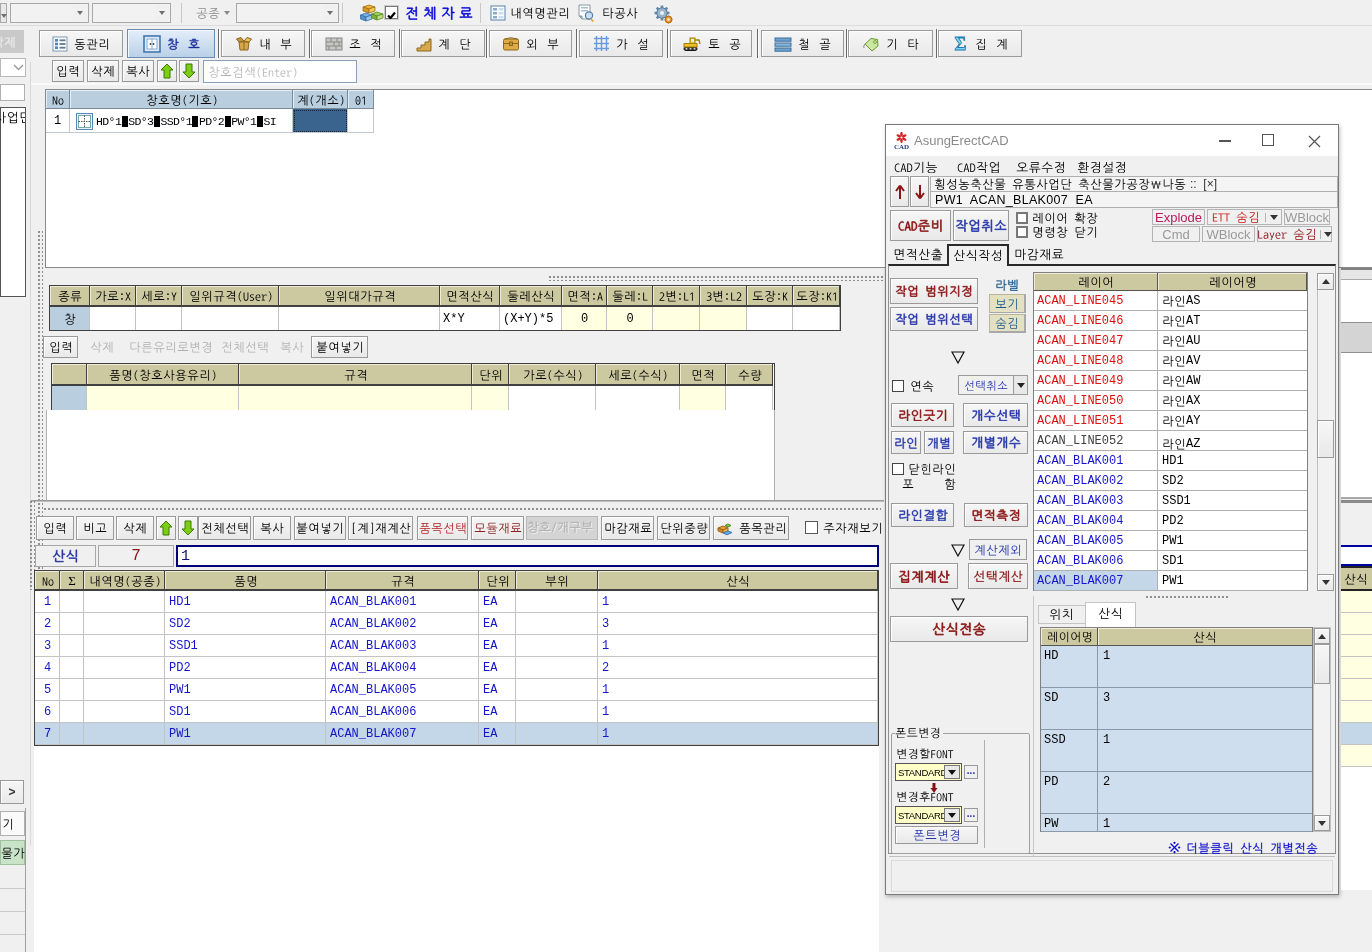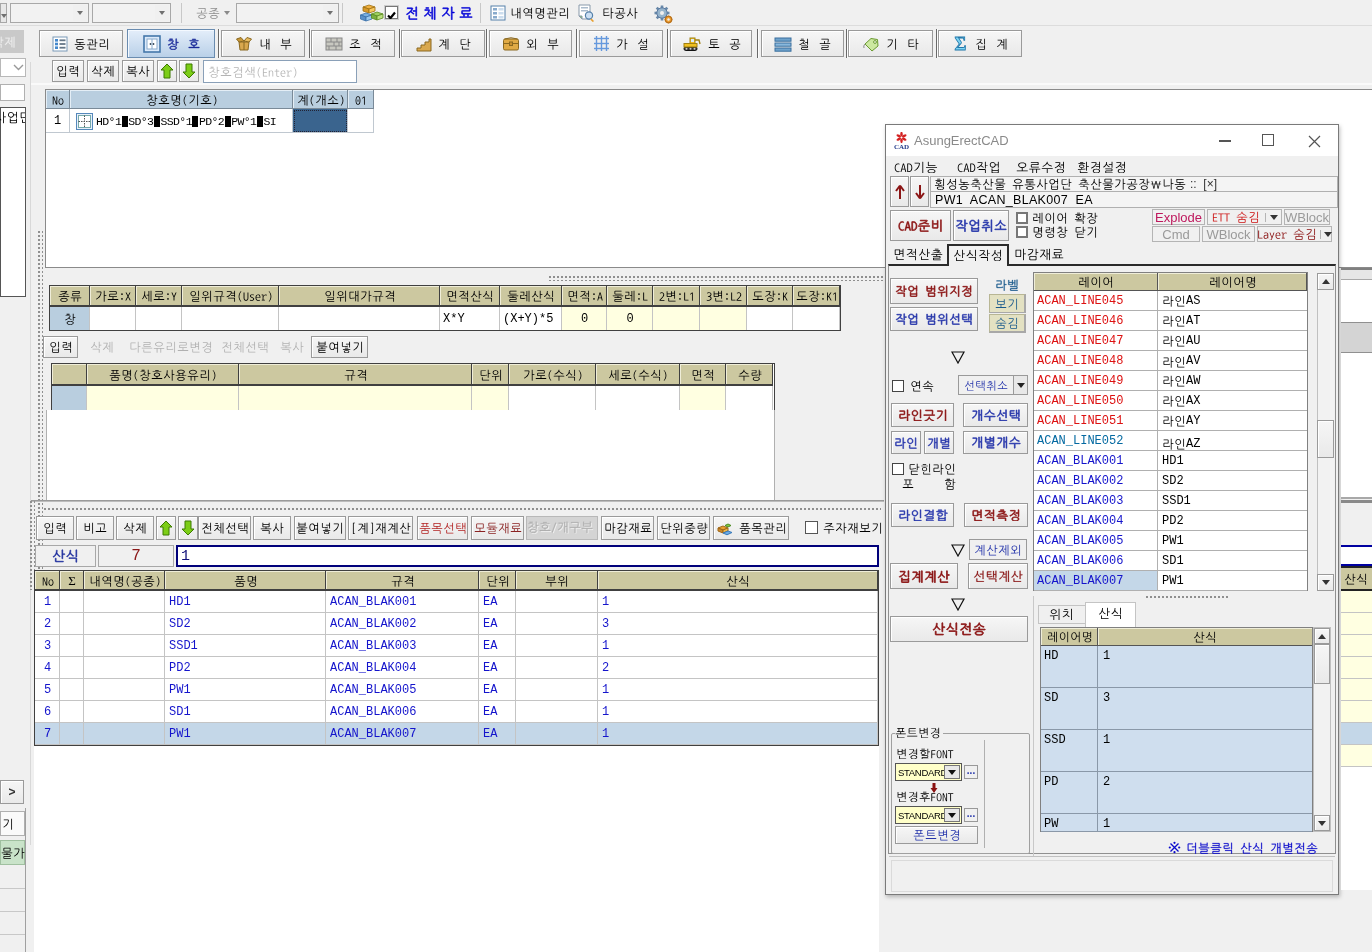--- a/index.html
+++ b/index.html
@@ -1596,21 +1596,21 @@
       </svg>
       <span style="font:12px 'Liberation Mono',monospace">AU</span>
     </span>
   </div>
 <div class="ab " style="left:1034px;top:351px;width:124px;height:20px;background:#fff;border-right:1px solid #b0b0b0;border-bottom:1px solid #b0b0b0"></div>
 <div class="ab " style="left:1034px;top:351px;width:124px;height:20px;display:flex;align-items:center;justify-content:flex-start;font:400 12px 'Liberation Mono',monospace;color:#dd1111;letter-spacing:0px;padding-left:3px">
     <span>ACAN_LINE048</span>
   </div>
 <div class="ab " style="left:1158px;top:351px;width:149px;height:20px;background:#fff;border-bottom:1px solid #b0b0b0"></div>
 <div class="ab " style="left:1158px;top:351px;width:149px;height:20px;display:flex;align-items:center">
-    <span style="margin-left:4px;display:flex;align-items:flex-end">
+    <span style="margin-left:4px;display:flex;align-items:center">
       <svg class="kt" style="width:24.0px;height:12.0px;vertical-align:0.0px" viewBox="0 -210 500 250" fill="#000">
         <use href="#kb77c" x="0"></use>
         <use href="#kc778" x="250"></use>
       </svg>
       <span style="font:12px 'Liberation Mono',monospace">AV</span>
     </span>
   </div>
 <div class="ab " style="left:1034px;top:371px;width:124px;height:20px;background:#fff;border-right:1px solid #b0b0b0;border-bottom:1px solid #b0b0b0"></div>
 <div class="ab " style="left:1034px;top:371px;width:124px;height:20px;display:flex;align-items:center;justify-content:flex-start;font:400 12px 'Liberation Mono',monospace;color:#dd1111;letter-spacing:0px;padding-left:3px">
     <span>ACAN_LINE049</span>
@@ -1647,21 +1647,21 @@
 <div class="ab " style="left:1158px;top:411px;width:149px;height:20px;display:flex;align-items:center">
     <span style="margin-left:4px;display:flex;align-items:center">
       <svg class="kt" style="width:24.0px;height:12.0px;vertical-align:0.0px" viewBox="0 -210 500 250" fill="#000">
         <use href="#kb77c" x="0"></use>
         <use href="#kc778" x="250"></use>
       </svg>
       <span style="font:12px 'Liberation Mono',monospace">AY</span>
     </span>
   </div>
 <div class="ab " style="left:1034px;top:431px;width:124px;height:20px;background:#fff;border-right:1px solid #b0b0b0;border-bottom:1px solid #b0b0b0"></div>
-<div class="ab " style="left:1034px;top:431px;width:124px;height:20px;display:flex;align-items:center;justify-content:flex-start;font:400 12px 'Liberation Mono',monospace;color:#0369a1;letter-spacing:0px;padding-left:3px">
+<div class="ab " style="left:1034px;top:431px;width:124px;height:20px;display:flex;align-items:center;justify-content:flex-start;font:400 12px 'Liberation Mono',monospace;color:#404040;letter-spacing:0px;padding-left:3px">
     <span>ACAN_LINE052</span>
   </div>
 <div class="ab " style="left:1158px;top:431px;width:149px;height:20px;background:#fff;border-bottom:1px solid #b0b0b0"></div>
 <div class="ab " style="left:1158px;top:431px;width:149px;height:20px;display:flex;align-items:flex-end">
     <span style="margin-left:4px;display:flex;align-items:center">
       <svg class="kt" style="width:24.0px;height:12.0px;vertical-align:0.0px" viewBox="0 -210 500 250" fill="#000">
         <use href="#kb77c" x="0"></use>
         <use href="#kc778" x="250"></use>
       </svg>
       <span style="font:12px 'Liberation Mono',monospace">AZ</span>

